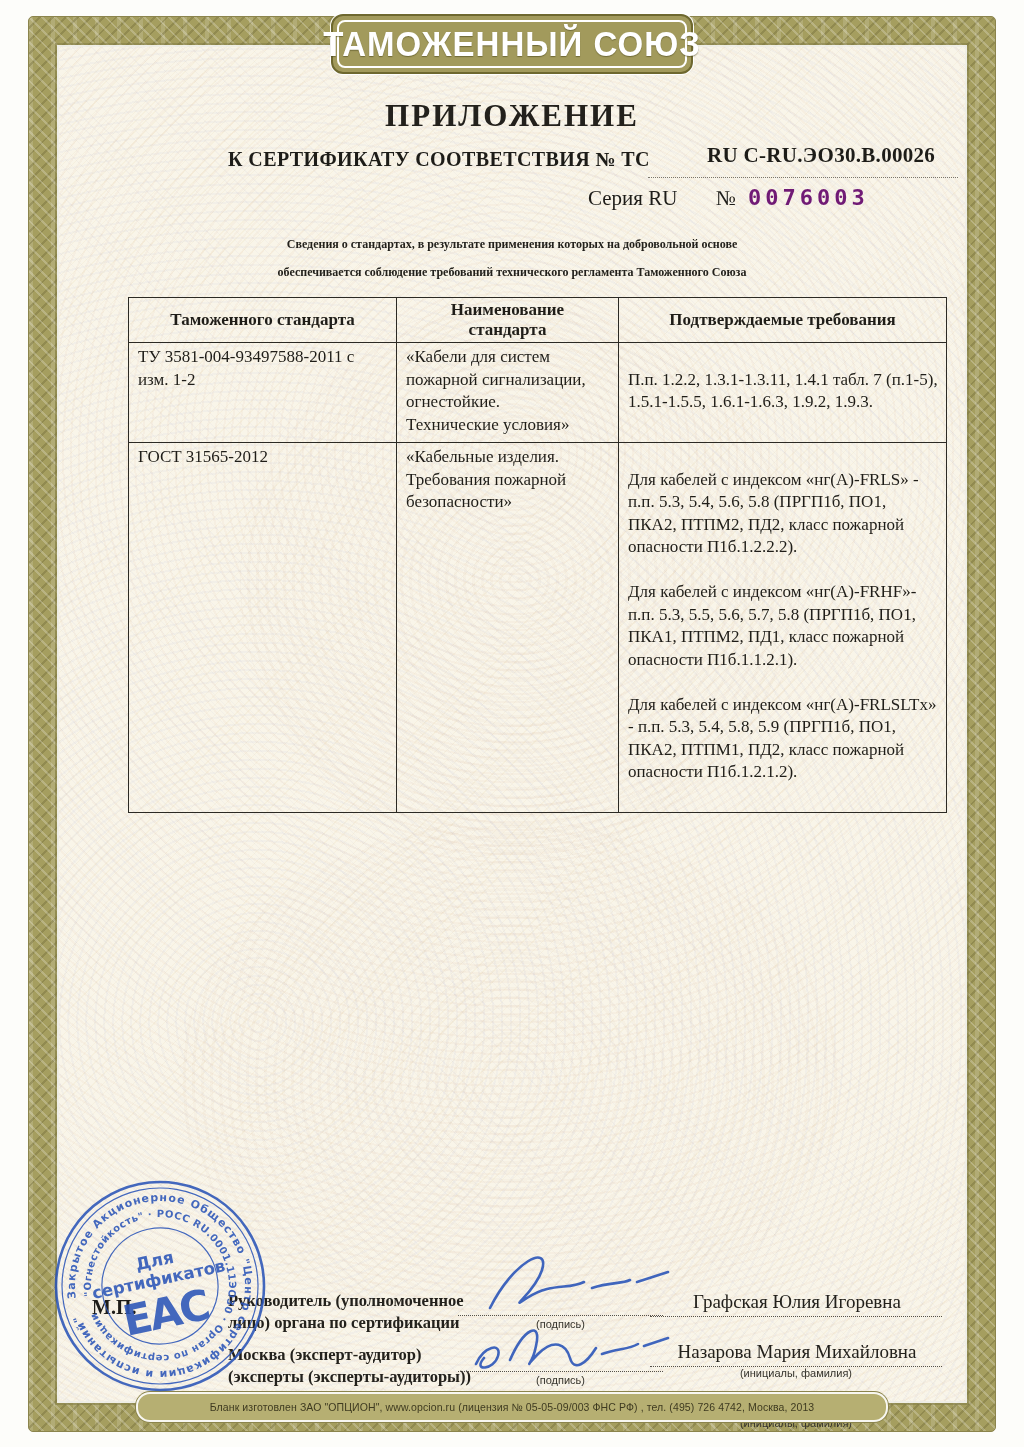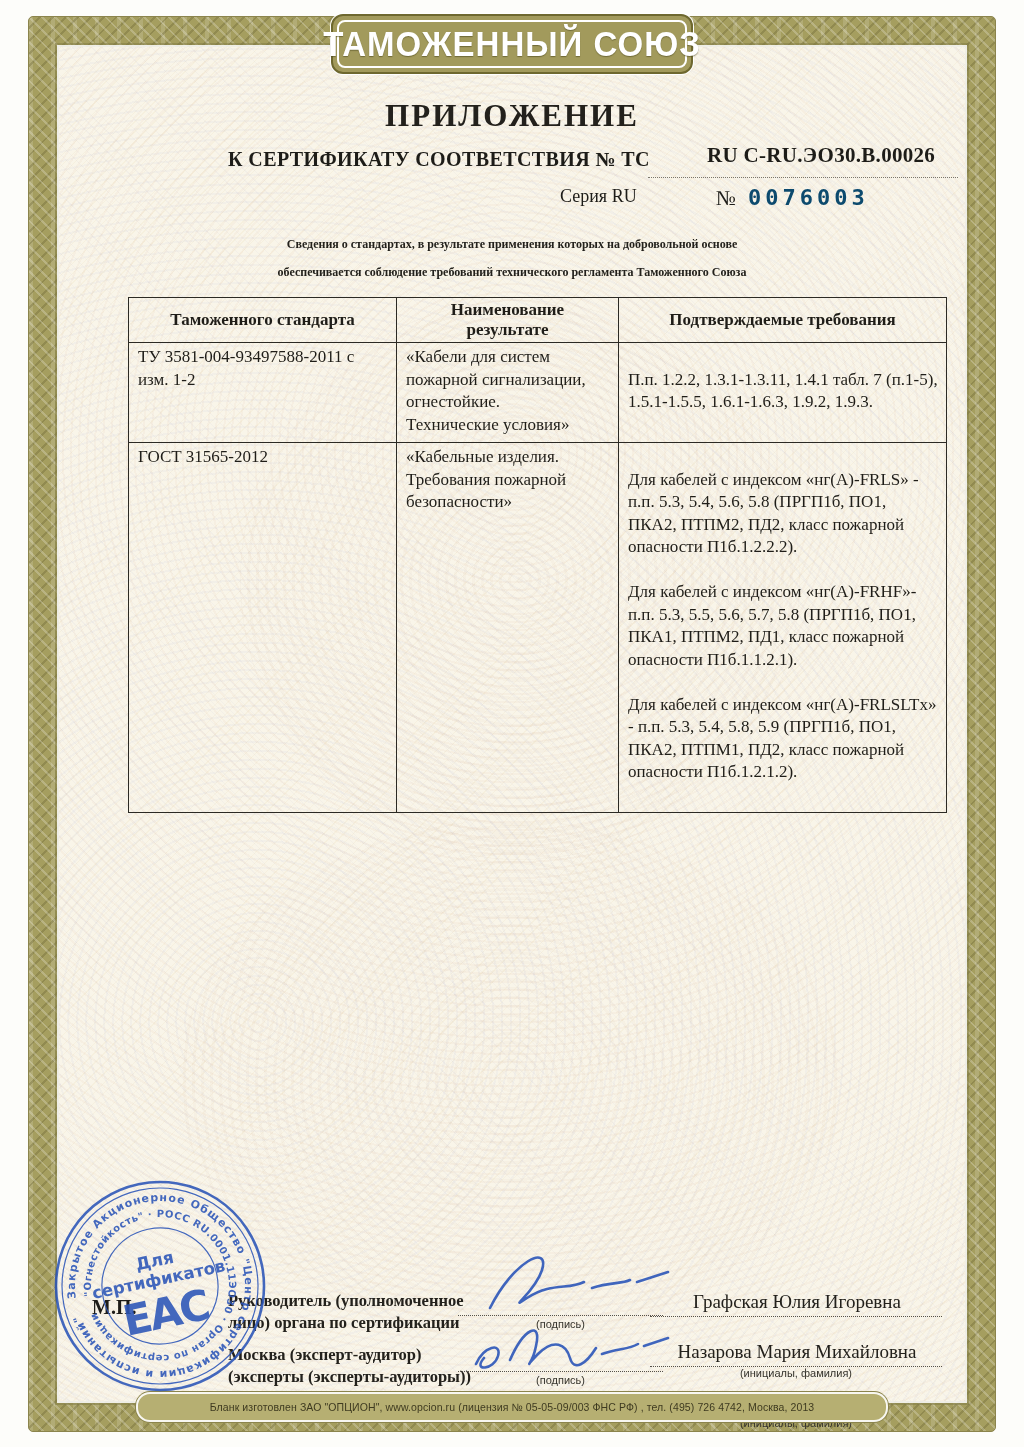--- a/index.html
+++ b/index.html
@@ -64,26 +64,26 @@
     font-size:20px;font-weight:bold;letter-spacing:.4px;
   }
   .cert-number{
     position:absolute;top:143px;left:660px;width:300px;
     font-size:21px;font-weight:bold;letter-spacing:.3px;white-space:nowrap;margin-left:47px;
   }
   .cert-underline{
     position:absolute;top:176px;left:648px;width:310px;height:1px;
     border-bottom:1px dotted #7a766b;
   }
-  .series-label{position:absolute;top:186px;left:560px;font-size:18px;}
+  .series-label{position:absolute;top:186px;left:588px;font-size:21px;}
   .series-no{position:absolute;top:186px;left:716px;font-size:21px;}
   .serial-number{
     position:absolute;top:185px;left:748px;
     font-family:"DejaVu Sans Mono", monospace;font-size:22px;font-weight:bold;
-    letter-spacing:4px;color:#0c4a6e;
+    letter-spacing:4px;color:#701a75;
   }
   .intro{
     position:absolute;left:87px;width:850px;text-align:center;
     font-size:12px;font-weight:bold;line-height:28px;color:#23211c;
   }
   .intro.l1{top:230px;}
   .intro.l2{top:258px;}
 
   
   table.standards{
@@ -191,21 +191,21 @@
   <table class="standards">
     <colgroup>
         <col class="c1">
         <col class="c2">
         <col class="c3">
       </colgroup>
     <tbody>
         <tr>
       <th>Таможенного стандарта</th>
       <th>Наименование
-результате</th>
+стандарта</th>
       <th>Подтверждаемые требования</th>
     </tr>
     <tr class="row1">
       <td>ТУ 3581-004-93497588-2011 с изм. 1-2</td>
       <td>«Кабели для систем пожарной сигнализации, огнестойкие.
 Технические условия»</td>
       <td>
         <p class="req-par">П.п. 1.2.2, 1.3.1-1.3.11, 1.4.1 табл. 7 (п.1-5), 1.5.1-1.5.5, 1.6.1-1.6.3, 1.9.2, 1.9.3.</p>
       </td>
     </tr>

